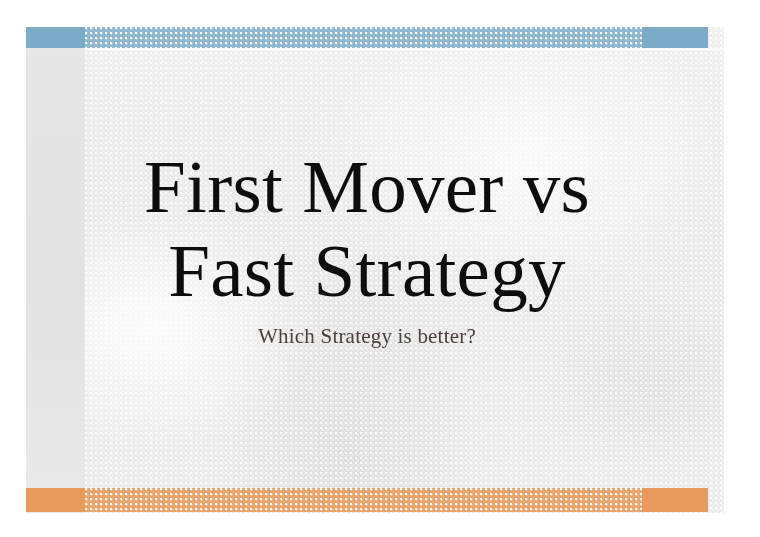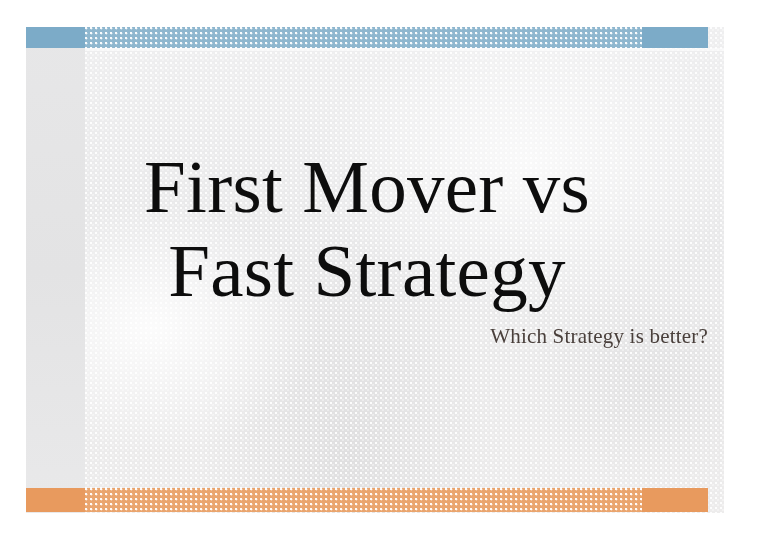--- a/index.html
+++ b/index.html
@@ -139,21 +139,21 @@
     color: #0d0d0d;
     letter-spacing: 0.3px;
     white-space: nowrap;
   }
 
   #subtitle {
     position: absolute;
     left: 0;
     top: 296px;
     width: 682px;
-    text-align: right;
+    text-align: center;
     font-family: "Liberation Serif", serif;
     font-size: 21px;
     line-height: 26px;
     font-weight: normal;
     color: #4a403c;
     letter-spacing: 0.2px;
     white-space: nowrap;
   }
 </style>
 </head>

